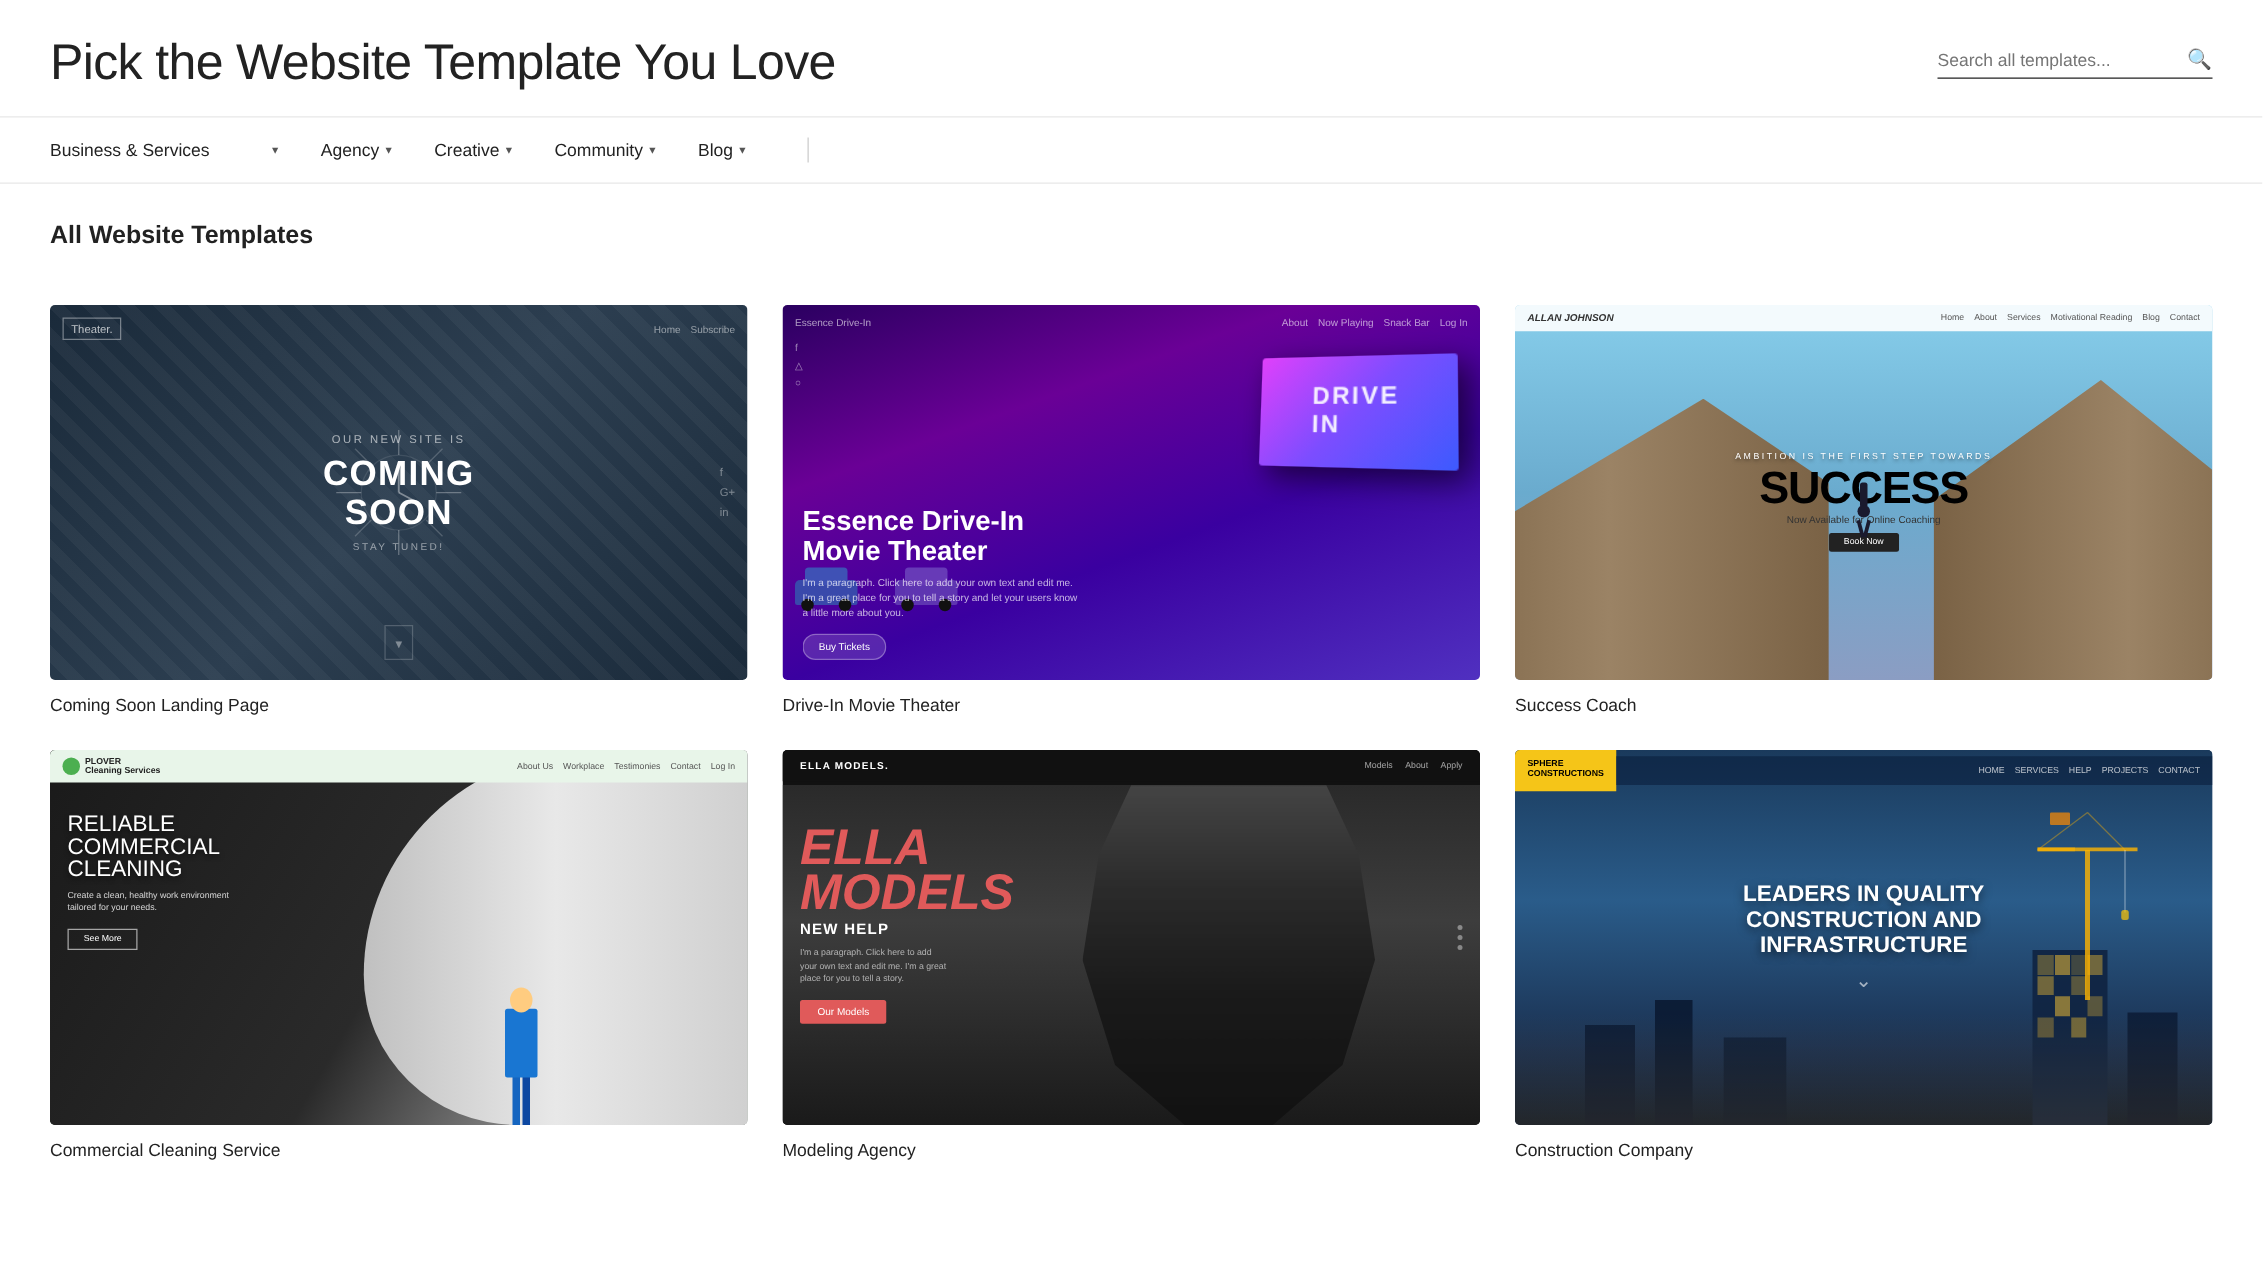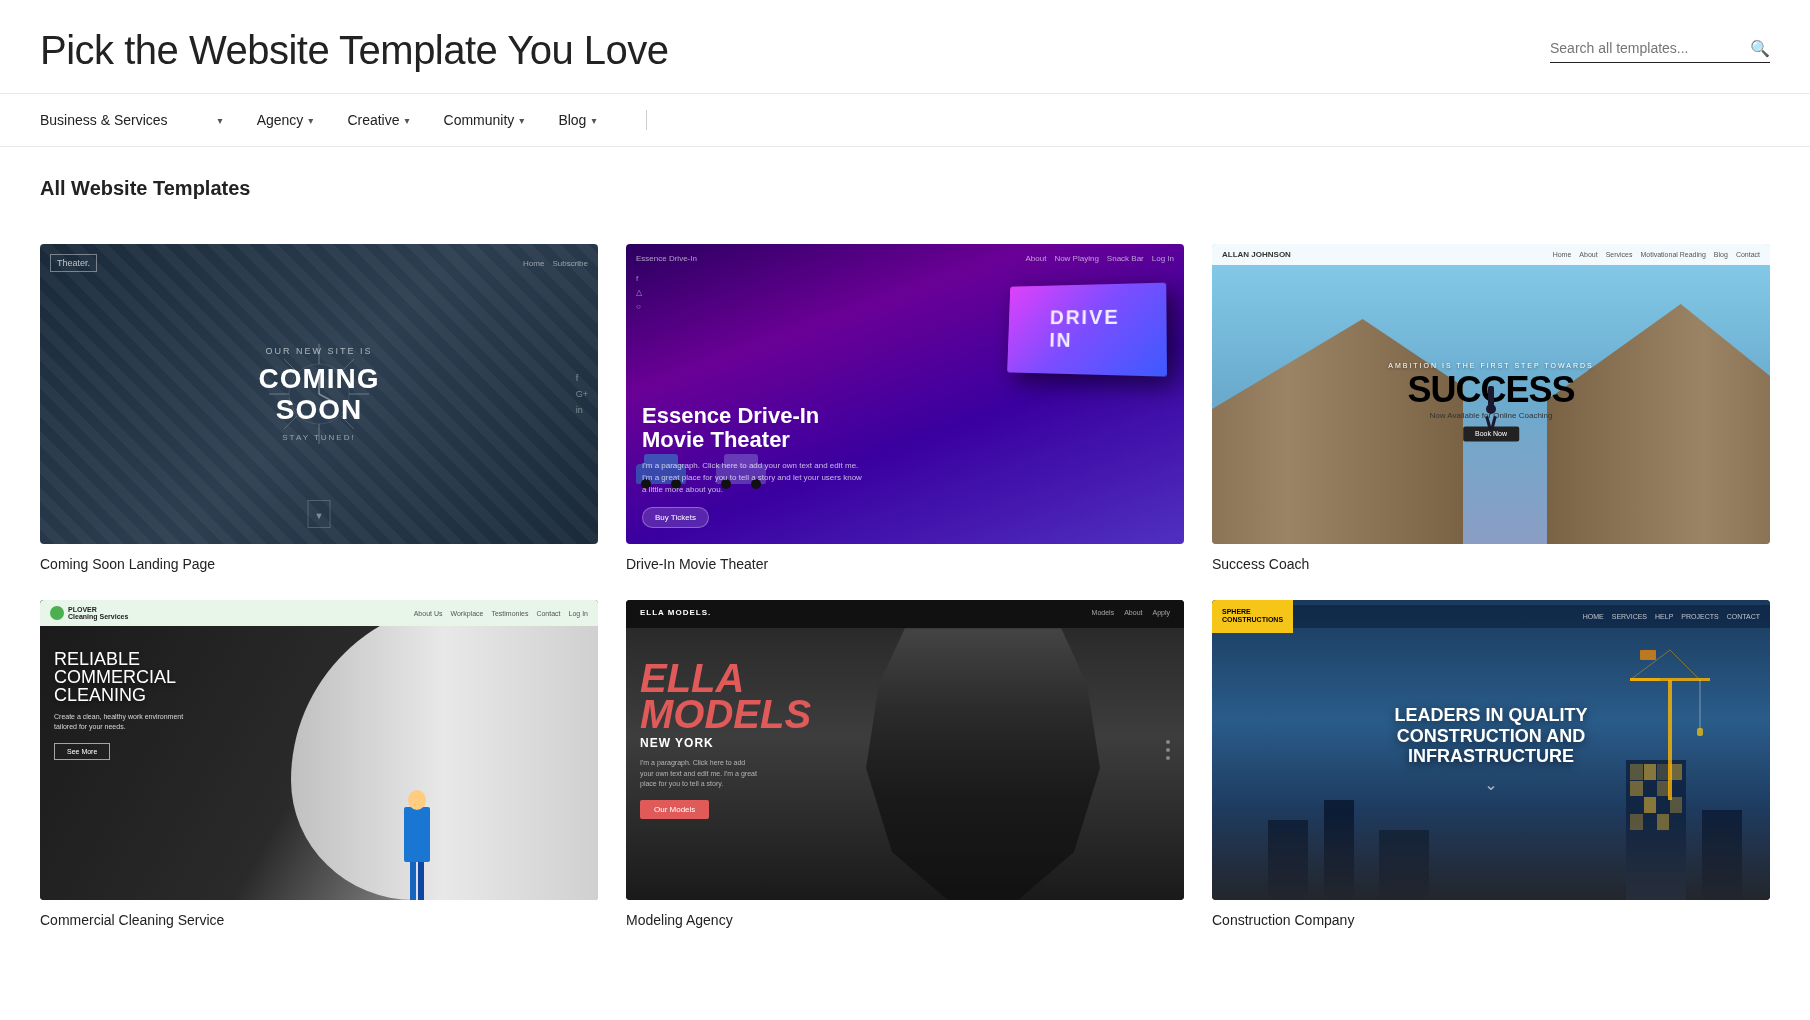--- a/index.html
+++ b/index.html
@@ -270,20 +270,21 @@
       display: flex;
       align-items: center;
       justify-content: space-between;
       background: rgba(255,255,255,0.9);
       font-size: 7px;
       color: #333;
     }
     .success-logo-text {
       font-size: 8px;
       font-weight: 600;
+      font-style: italic;
     }
     .success-nav-links {
       display: flex;
       gap: 8px;
       font-size: 7px;
       color: #555;
     }
     .success-center {
       position: absolute;
       top: 50%;
@@ -658,21 +659,21 @@
               <span>Apply</span>
           </div>
         </div>
 
         <div style="position:absolute;inset:28px 0 0 0;background:linear-gradient(to bottom,#2a2a2a 0%,#3d3d3d 40%,#1a1a1a 100%);">
 
           <div style="position:absolute;top:0;left:50%;transform:translateX(-20%);width:260px;height:280px;background:linear-gradient(to bottom,#888 0%,#555 30%,#333 60%,#222 100%);clip-path:polygon(20% 0,80% 0,90% 20%,95% 50%,85% 80%,60% 100%,40% 100%,15% 80%,5% 50%,10% 20%);filter:blur(1px) brightness(0.5);"></div>
         </div>
         <div class="model-text-overlay">
           <div class="model-name">ELLA<br>MODELS</div>
-          <div class="model-location">NEW YORK</div>
+          <div class="model-location">NEW HELP</div>
           <div style="font-size:7px;color:rgba(255,255,255,0.6);margin-top:8px;max-width:120px;line-height:1.5;">I'm a paragraph. Click here to add your own text and edit me. I'm a great place for you to tell a story.</div>
           <div style="background:#e05a5a;color:#fff;font-size:8px;padding:5px 14px;display:inline-block;margin-top:10px;border-radius:2px;">Our Models</div>
         </div>
         <div class="modeling-dots">
           <div class="modeling-dot"></div>
           <div class="modeling-dot"></div>
           <div class="modeling-dot"></div>
         </div>
       </div>
     </div>

